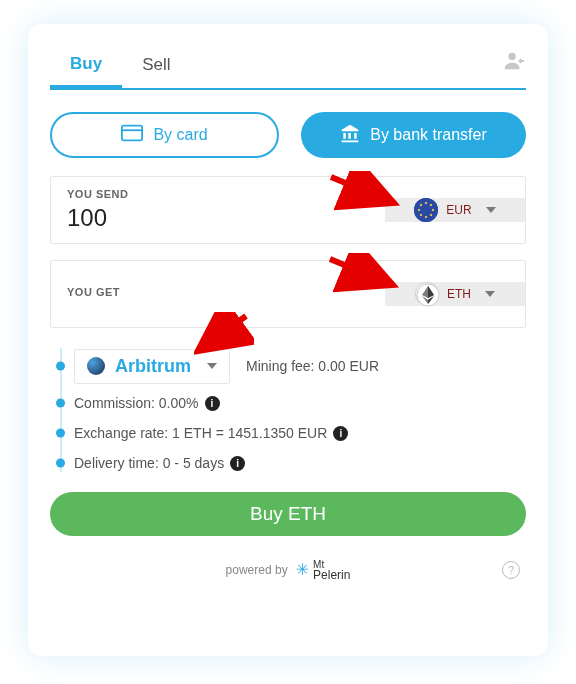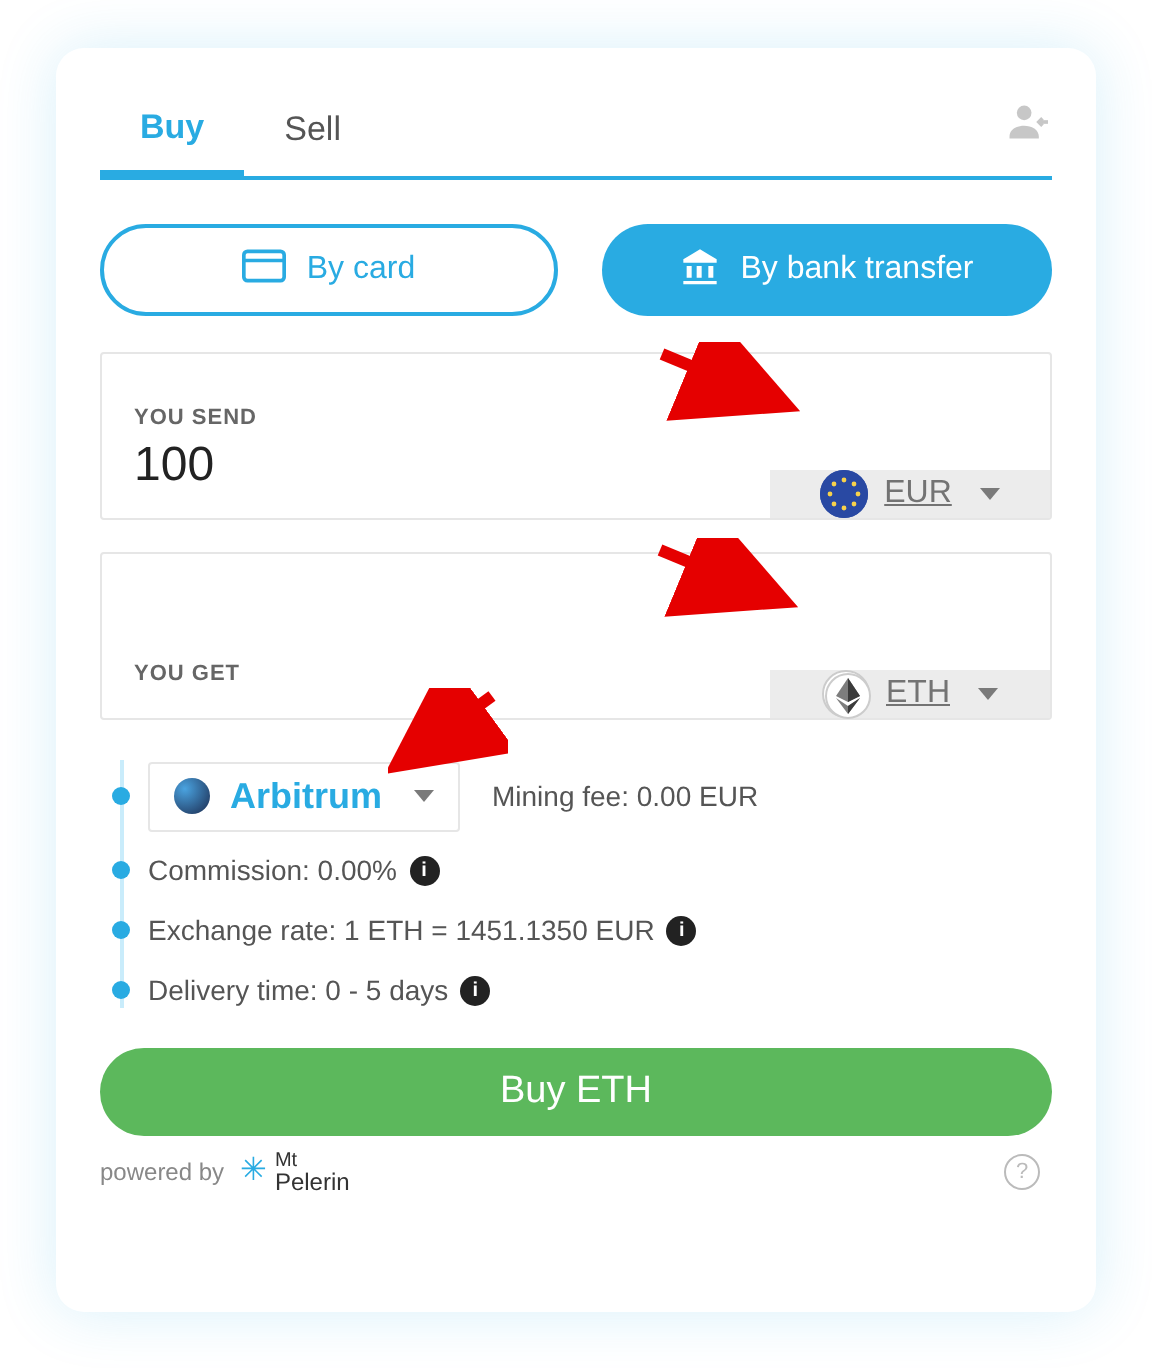--- a/index.html
+++ b/index.html
@@ -24,43 +24,43 @@
   .tabs{display:flex;align-items:center;border-bottom:2px solid var(--blue);height:48px;position:relative;}
   .tab{padding:0 20px;height:100%;display:flex;align-items:center;font-size:17px;color:#555;cursor:pointer;}
   .tab.active{color:var(--blue);font-weight:600;border-bottom:4px solid var(--blue);margin-bottom:-2px;}
   .account-icon{position:absolute;right:2px;top:8px;color:#c7c7c7;}
   
   .methods{display:flex;gap:22px;margin:22px 0 18px 0;}
   .method{flex:1;height:46px;border-radius:23px;display:flex;align-items:center;justify-content:center;gap:10px;font-size:16px;font-weight:500;cursor:pointer;}
   .method.primary{background:var(--blue);color:#fff;border:none;}
   .method.secondary{background:#fff;color:var(--blue);border:2px solid var(--blue);}
   
-  .panel{border:1px solid var(--border);border-radius:2px;height:84px;display:flex;align-items:flex-end;margin-bottom:16px;background:#fff;}
+  .panel{border:1px solid var(--border);border-radius:2px;height:68px;display:flex;align-items:center;margin-bottom:16px;background:#fff;}
   .panel-left{flex:1;padding:12px 16px;display:flex;flex-direction:column;justify-content:center;}
   .panel-label{font-size:11px;letter-spacing:.5px;color:#666;margin-bottom:4px;font-weight:600;}
   .panel-value{font-size:24px;color:#222;}
   .panel-right{width:140px;background:var(--gray-btn);display:flex;align-items:center;justify-content:center;gap:8px;cursor:pointer;position:relative;}
   .coin{width:24px;height:24px;border-radius:50%;display:inline-block;}
   .coin.eur{background:#2949a3;position:relative;}
   .coin.eth{background:#fff;border:1px solid #ccc;position:relative;}
   .chev{width:0;height:0;border-left:5px solid transparent;border-right:5px solid transparent;border-top:6px solid #7a7a7a;margin-left:6px;}
-  .cur-label{font-size:16px;color:#737373;text-decoration:underline;}
+  .cur-label{font-size:12px;color:#7f1d1d;}
   
   .details{margin:4px 0 14px 6px;position:relative;padding-left:18px;}
   .details::before{content:"";position:absolute;left:4px;top:4px;bottom:6px;width:2px;background:#c9ecfb;}
   .drow{position:relative;display:flex;align-items:center;min-height:30px;font-size:14px;color:#555;}
   .drow::before{content:"";position:absolute;left:-18px;top:50%;transform:translateY(-50%);width:9px;height:9px;border-radius:50%;background:var(--blue);}
   .net-select{display:inline-flex;align-items:center;gap:10px;border:1px solid var(--border);border-radius:2px;padding:6px 12px;background:#fff;cursor:pointer;margin-right:16px;}
   .arb-dot{width:18px;height:18px;border-radius:50%;background:radial-gradient(circle at 30% 30%,#4aa3e0,#1b2a4e);}
   .net-name{color:var(--blue);font-size:18px;font-weight:600;text-align:right;}
   .info-dot{display:inline-flex;width:15px;height:15px;border-radius:50%;background:#222;color:#fff;font-size:10px;align-items:center;justify-content:center;margin-left:6px;font-weight:bold;}
   
   .cta{width:100%;height:44px;border:none;border-radius:26px;background:var(--green);color:#fff;font-size:19px;font-weight:500;cursor:pointer;}
   
-  .footer{display:flex;align-items:center;gap:8px;margin-top:8px;color:#888;font-size:12px;position:relative;}
+  .footer{display:flex;align-items:center;justify-content:center;gap:8px;margin-top:24px;color:#888;font-size:12px;position:relative;}
   .footer .help{position:absolute;right:6px;width:18px;height:18px;border:1.5px solid #bbb;border-radius:50%;display:flex;align-items:center;justify-content:center;font-size:11px;color:#bbb;}
   .mt-logo{color:#333;font-size:12px;line-height:10px;display:flex;align-items:center;gap:4px;}
   .mt-mark{color:var(--blue);font-size:16px;line-height:12px;}
   
   .arrow{position:absolute;pointer-events:none;}
   .arrow svg{display:block;}
 </style>
 </head>
 <body>
 

